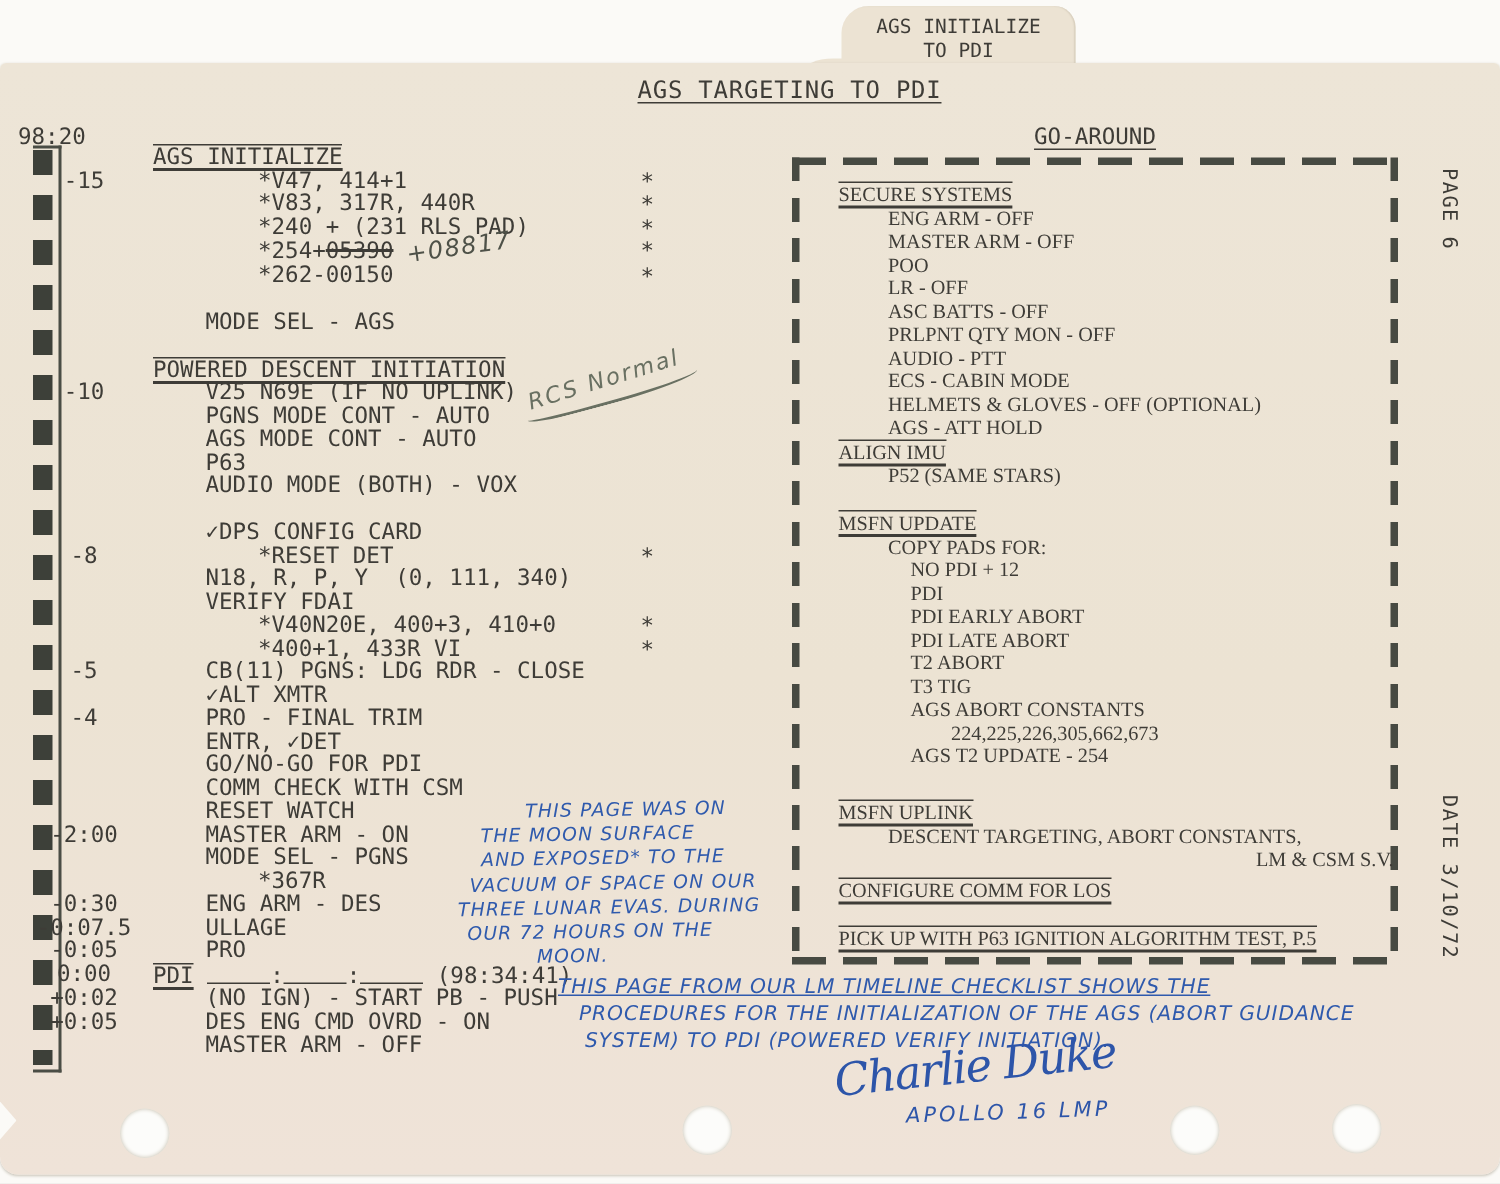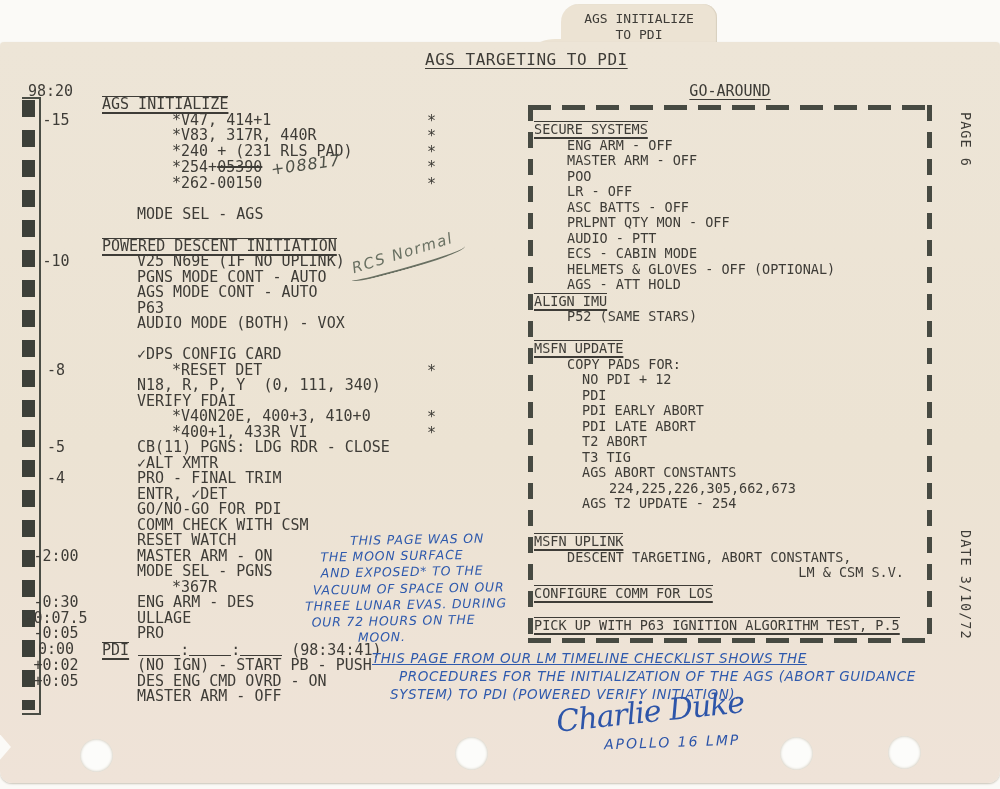--- a/index.html
+++ b/index.html
@@ -10,21 +10,21 @@
        border-radius:18px 14px 0 0;text-align:center;font-size:13px;line-height:16px;padding-top:7px;
        box-shadow:-1px 0 1px #d8cfbe inset;}
   .tab::before{content:"";position:absolute;left:-26px;bottom:0;width:34px;height:16px;background:#ece3d3;
        border-radius:60% 0 0 0;}
   
   .card{position:absolute;left:0;top:42px;width:1000px;height:741px;
         background:linear-gradient(180deg,#ede5d7 0%,#ece3d3 55%,#efe3d8 100%);
         border-radius:4px 4px 12px 12px;box-shadow:0 1px 2px #c9c4b8;}
   .title{position:absolute;left:425px;top:8px;font-size:16px;letter-spacing:.5px;
          text-decoration:underline;text-underline-offset:3px;}
-  .get-time{position:absolute;left:28px;top:40px;font-size:15px;text-align:center;}
+  .get-time{position:absolute;left:12px;top:40px;font-size:15px;text-align:center;}
   
   .bind-strip{position:absolute;left:22px;top:58px;width:13px;height:610px;
         background:repeating-linear-gradient(180deg,#3d4039 0 17px,transparent 17px 30px);}
   .bind-line{position:absolute;left:39px;top:55px;width:2px;height:618px;background:#4a4d45;}
   .bind-tick-top{position:absolute;left:22px;top:55px;width:19px;height:2px;background:#4a4d45;}
   .bind-tick-bot{position:absolute;left:22px;top:671px;width:19px;height:2px;background:#4a4d45;}
   
   #left-lines{position:absolute;left:14px;top:54px;width:424px;font-size:15px;line-height:15.5px;white-space:pre;}
   .ln{display:flex;position:relative;}
   .ln .t{width:84px;flex:none;text-align:center;padding-right:4px;}
@@ -36,21 +36,21 @@
   .hand{display:inline-block;font-family:"DejaVu Sans",sans-serif;font-style:italic;font-size:16px;
         letter-spacing:1px;color:#4e5148;transform:rotate(-8deg) translateY(-2px);}
   .blank{display:inline-block;width:42px;height:12px;border-bottom:1.5px solid #3e3c37;}
   
   .goaround-title{position:absolute;left:528px;top:40px;width:404px;text-align:center;font-size:15px;}
   .goaround-title span{text-decoration:underline;text-underline-offset:3px;}
   .gobox{position:absolute;left:528px;top:63px;width:404px;height:538px;}
   .dh,.dv{position:absolute;}
   .dh{height:5px;background:repeating-linear-gradient(90deg,#474a42 0 23px,transparent 23px 34px);}
   .dv{width:5px;background:repeating-linear-gradient(180deg,#474a42 0 16px,transparent 16px 27px);}
-  #right-lines{position:absolute;left:6px;top:16px;width:380px;font-size:13.5px;line-height:15.5px;white-space:pre;}
+  #right-lines{position:absolute;left:31px;top:16px;width:380px;font-size:13.5px;line-height:15.5px;white-space:pre;font-family:Liberation Serif, serif;}
   .rln{position:relative;}
   .rln.right{text-align:right;padding-right:10px;}
   
   .page-label,.date-label{position:absolute;right:26px;writing-mode:vertical-rl;font-size:13.5px;letter-spacing:1px;}
   .page-label{top:70px;}
   .date-label{top:488px;}
   
   .pencil-note{position:absolute;left:350px;top:202px;font-family:"DejaVu Sans",sans-serif;font-style:italic;
        font-size:15px;letter-spacing:1.5px;color:#697062;transform:rotate(-17deg);}
   .pencil-note::after{content:"";position:absolute;left:-4px;bottom:-8px;width:118px;height:10px;
@@ -111,21 +111,21 @@
         <div style="margin-left: 46px;">THIS PAGE WAS ON</div>
         <div style="margin-left: 16px;">THE MOON SURFACE</div>
         <div style="margin-left: 16px;">AND EXPOSED* TO THE</div>
         <div style="margin-left: 8px;">VACUUM OF SPACE ON OUR</div>
         <div style="margin-left: 0px;">THREE LUNAR EVAS. DURING</div>
         <div style="margin-left: 6px;">OUR 72 HOURS ON THE</div>
         <div style="margin-left: 52px;">MOON.</div>
       </div>
     <div id="desc-note" class="blue">
         <div style="margin-left: 0px; text-decoration: underline;">THIS PAGE FROM OUR LM TIMELINE CHECKLIST SHOWS THE</div>
-        <div style="margin-left: 27px;">PROCEDURES FOR THE INITIALIZATION OF THE AGS (ABORT GUIDANCE</div>
+        <div style="margin-left: 14px;">PROCEDURES FOR THE INITIALIZATION OF THE AGS (ABORT GUIDANCE</div>
         <div style="margin-left: 18px;">SYSTEM) TO PDI (POWERED VERIFY INITIATION).</div>
       </div>
     <div class="signature">Charlie Duke</div>
     <div class="sig-caption">APOLLO 16 LMP</div>
 
     <div class="hole" style="left:80px;top:697px"></div>
     <div class="hole" style="left:455px;top:695px"></div>
     <div class="hole" style="left:780px;top:695px"></div>
     <div class="hole" style="left:888px;top:694px"></div>
     <div class="notch"></div>

